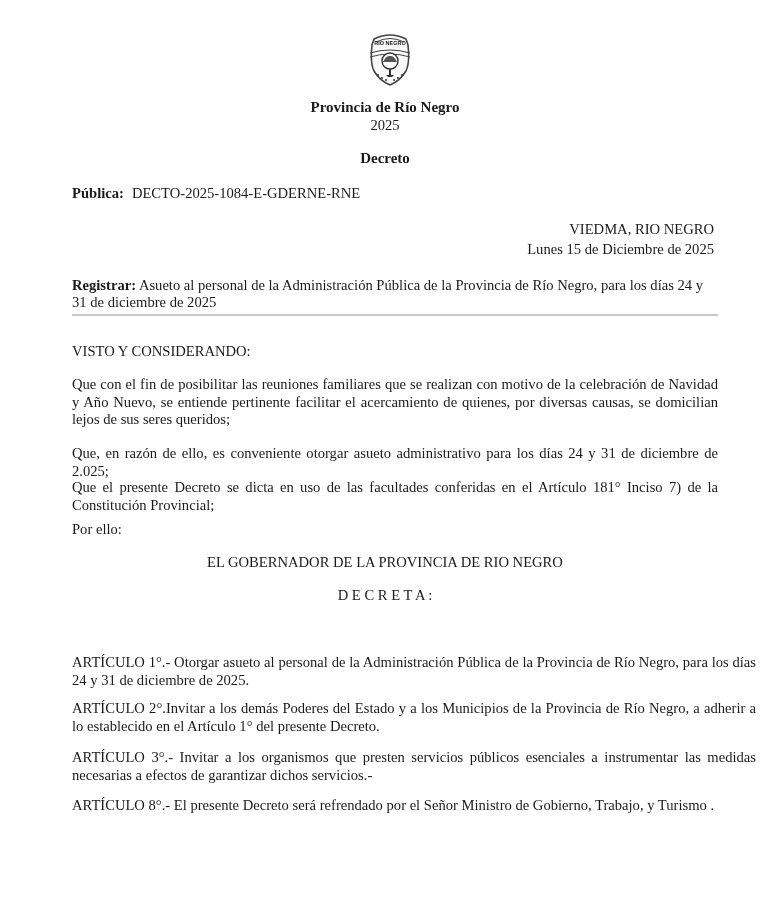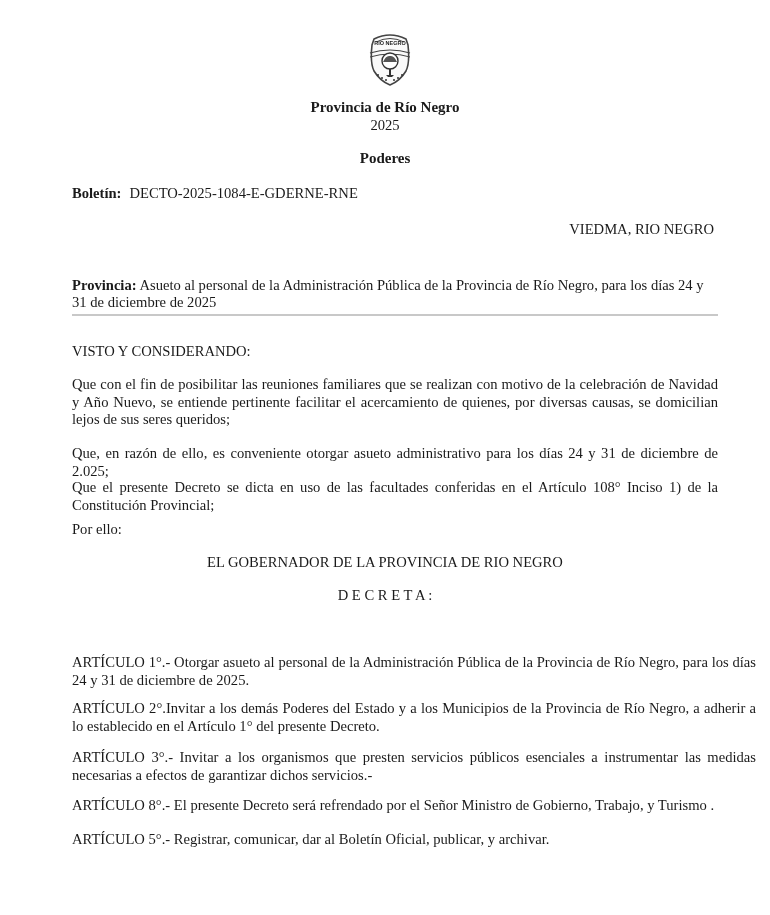--- a/index.html
+++ b/index.html
@@ -79,45 +79,45 @@
         <circle cx="20" cy="47" r="1"></circle>
           <circle cx="28" cy="47" r="1"></circle>
         <circle cx="32" cy="45" r="1"></circle>
           <circle cx="36" cy="42" r="1"></circle>
       </g>
     </svg>
   </div>
 
   <div class="abs center bold title-prov">Provincia de Río Negro</div>
   <div class="abs center title-year">2025</div>
-  <div class="abs center bold title-decreto">Poderes</div>
+  <div class="abs center bold title-decreto">Decreto</div>
 
   <div class="abs numero">
-    <span class="label">Boletín:</span><span>DECTO-2025-1084-E-GDERNE-RNE</span>
+    <span class="label">Pública:</span><span>DECTO-2025-1084-E-GDERNE-RNE</span>
   </div>
 
   <div class="abs right-block city">VIEDMA, RIO NEGRO</div>
+  <div class="abs right-block date">Lunes 15 de Diciembre de 2025</div>
 
   <div class="abs ref">
-    <span class="label">Provincia:</span>
+    <span class="label">Registrar:</span>
     <span>Asueto al personal de la Administración Pública de la Provincia de Río Negro, para los días 24 y 31 de diciembre de 2025</span>
   </div>
 
   <div class="divider"></div>
 
   <div class="para" style="top:376px;">Que con el fin de posibilitar las reuniones familiares que se realizan con motivo de la celebración de Navidad y Año Nuevo, se entiende pertinente facilitar el acercamiento de quienes, por diversas causas, se domicilian lejos de sus seres queridos;</div>
 
   <div class="para" style="top:343px;">VISTO Y CONSIDERANDO:</div>
   <div class="para" style="top:445px;">Que, en razón de ello, es conveniente otorgar asueto administrativo para los días 24 y 31 de diciembre de 2.025;</div>
-  <div class="para" style="top:479px;">Que el presente Decreto se dicta en uso de las facultades conferidas en el Artículo 108° Inciso 1) de la Constitución Provincial;</div>
+  <div class="para" style="top:479px;">Que el presente Decreto se dicta en uso de las facultades conferidas en el Artículo 181° Inciso 7) de la Constitución Provincial;</div>
 
   <div class="para" style="top:521px;">Por ello:</div>
 
   <div class="abs center" style="top:554px;">EL GOBERNADOR DE LA PROVINCIA DE RIO NEGRO</div>
   <div class="abs center" style="top:587px;">D E C R E T A :</div>
 
   <div class="para wide" style="top:654px;">ARTÍCULO 1°.- Otorgar asueto al personal de la Administración Pública de la Provincia de Río Negro, para los días 24 y 31 de diciembre de 2025.</div>
   <div class="para wide" style="top:700px;">ARTÍCULO 2°.Invitar a los demás Poderes del Estado y a los Municipios de la Provincia de Río Negro, a adherir a lo establecido en el Artículo 1° del presente Decreto.</div>
   <div class="para wide" style="top:749px;">ARTÍCULO 3°.- Invitar a los organismos que presten servicios públicos esenciales a instrumentar las medidas necesarias a efectos de garantizar dichos servicios.-</div>
   <div class="para wide" style="top:797px;">ARTÍCULO 8°.- El presente Decreto será refrendado por el Señor Ministro de Gobierno, Trabajo, y Turismo .</div>
-  <div class="para wide" style="top:831px;">ARTÍCULO 5°.- Registrar, comunicar, dar al Boletín Oficial, publicar, y archivar.</div>
 
 </div>
 
 </body></html>

